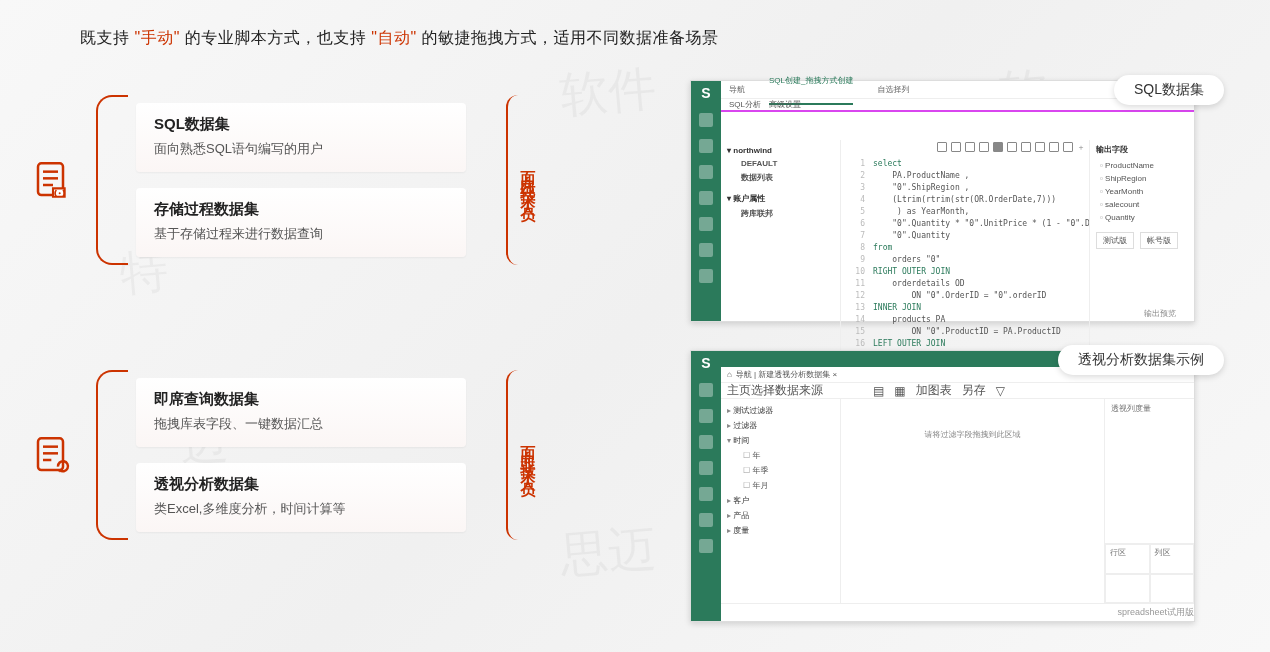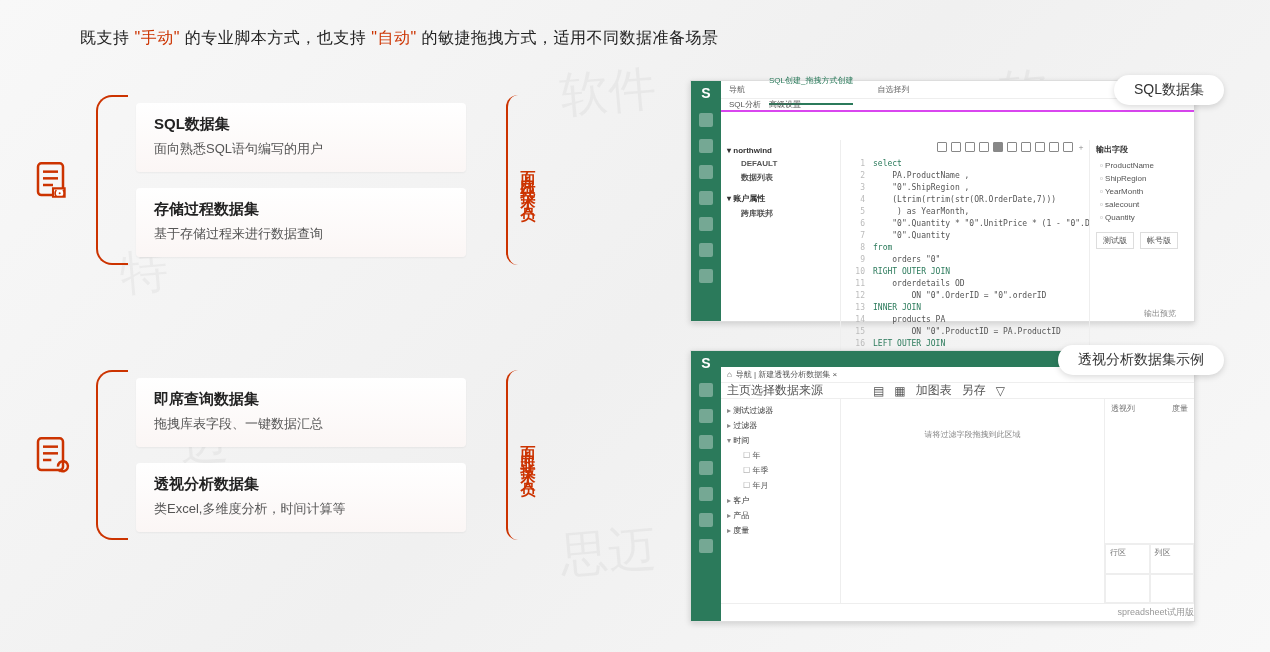--- a/index.html
+++ b/index.html
@@ -170,21 +170,21 @@
   .pivot-main { flex:1; display:flex;}
   .pivot-tree { width:120px; border-right:1px solid #eee; font-size:8px; color:#555; padding:4px 6px;}
   .pivot-tree .sec{ color:#333; padding:2px 0;}
   .pivot-tree .sec::before{content:"▸ "; color:#888;}
   .pivot-tree .sec.open::before{content:"▾ ";}
   .pivot-tree .leaf{ padding:2px 0 2px 16px;}
   .pivot-tree .leaf::before{content:"☐ "; color:#999;}
   .pivot-center { flex:1; position:relative;}
   .pivot-placeholder{ position:absolute; top:30px; left:0; right:0; text-align:center; font-size:8px; color:#888;}
   .pivot-right{ width:90px; border-left:1px solid #eee; font-size:8px; color:#777; display:flex; flex-direction:column;}
-  .pivot-right .pr-top{flex:1; padding:4px 6px; display:flex; justify-content:space-between;}
+  .pivot-right .pr-top{flex:1; padding:4px 6px; display:flex; }
   .pivot-right .pr-grid{height:60px; border-top:1px solid #eee; display:grid; grid-template-columns:1fr 1fr; grid-template-rows:1fr 1fr;}
   .pivot-right .pr-grid div{border:0.5px solid #eee; padding:2px 4px;}
   .pivot-footer{ height:18px; border-top:1px solid #eee; font-size:9px; color:#999; display:flex; align-items:center; justify-content:flex-end; }
 </style>
 </head>
 <body>
 
 <div class="watermark" style="top:60px; left:560px;">软件</div>
 <div class="watermark" style="top:240px; left:120px;">特</div>
 <div class="watermark" style="top:410px; left:180px;">迈</div>

